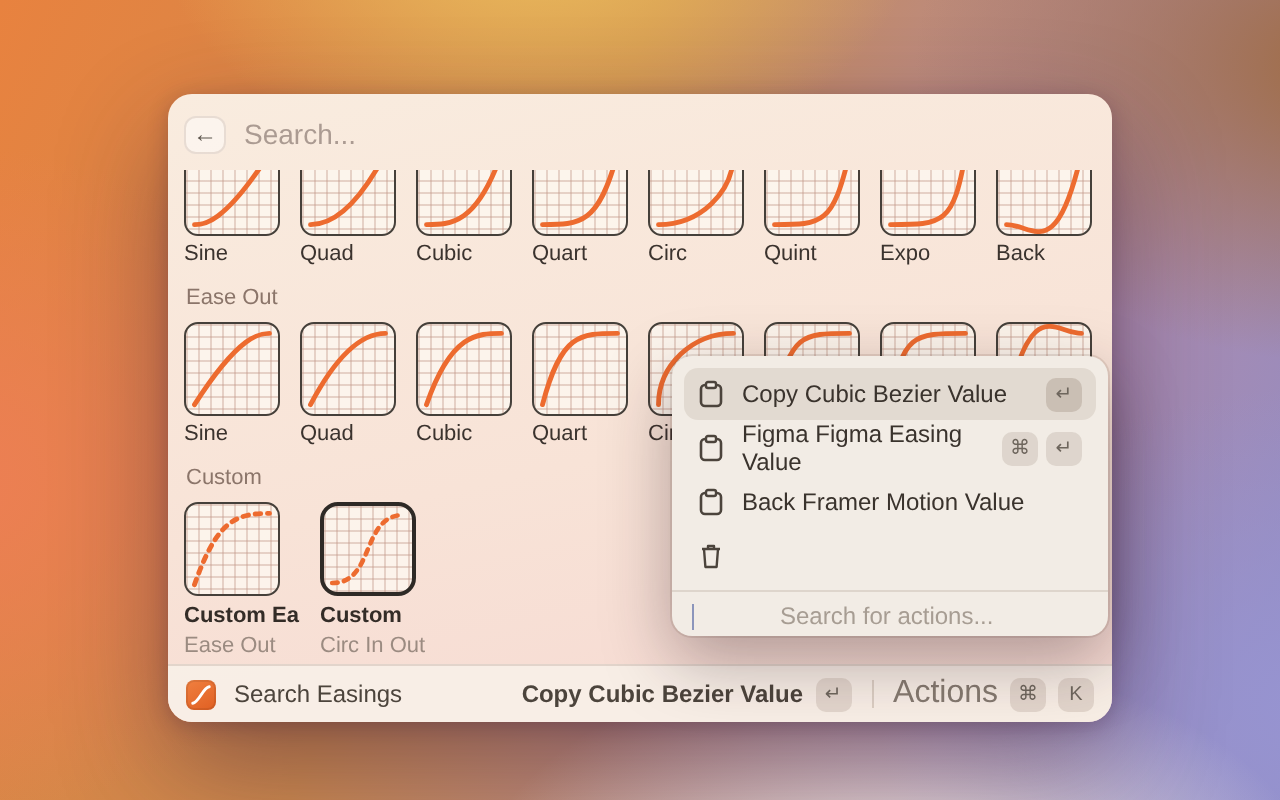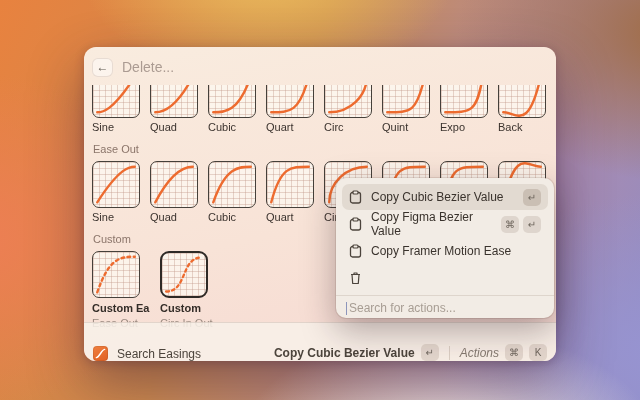--- a/index.html
+++ b/index.html
@@ -52,76 +52,76 @@
   .labels-row { display:flex; gap:10px; margin-top:3px; }
   .label-cell { width:48px; flex:0 0 auto; font-size:11px; color:#3b332e; white-space:nowrap; overflow:hidden; }
   .section-title { font-size:11px; color:#8b756a; margin:10px 0 6px 1px; }
   .custom-row { display:flex; gap:10px; }
   .custom-col { width:58px; flex:0 0 auto; }
   .custom-col .name { font-size:11px; color:#332c27; margin-top:4px; font-weight:bold; white-space:nowrap; overflow:hidden; }
   .custom-col .sub { font-size:11px; color:#9b8b81; margin-top:3px; white-space:nowrap; }
 
   
   .statusbar {
-    position:absolute; left:0; right:0; bottom:0; height:39px;
+    position:absolute; left:0; right:0; bottom:0; height:29px;
     background:rgba(248,241,233,.85);
     border-top:1px solid rgba(90,60,40,.14);
-    display:flex; align-items:flex-end; padding:0 9px;
+    display:flex; align-items:center; padding:0 9px;
   }
   .app-icon {
     width:15px; height:15px; border-radius:4px;
     background:linear-gradient(150deg,#f08040,#e05f22);
     box-shadow:inset 0 0 0 1px rgba(0,0,0,.08);
     display:flex; align-items:center; justify-content:center;
   }
   .app-icon svg { width:11px; height:11px; }
   .app-label { margin-left:9px; font-size:12px; color:#4c443c; }
   .status-right { margin-left:auto; display:flex; align-items:center; gap:6px; }
   .primary-action { font-size:12px; color:#4c443c; font-weight:bold; }
   .kbd {
     min-width:18px; height:17px; padding:0 4px; border-radius:5px;
     background:rgba(120,95,75,.16);
     display:flex; align-items:center; justify-content:center;
     font-size:10px; color:#6e665d;
   }
   .v-div { width:1px; height:14px; background:rgba(90,60,40,.18); margin:0 4px; }
-  .actions-label { font-size:12px; color:#857a70;font-style:italic; }
+  .actions-label { font-size:16px; color:#857a70; }
 
   
   .popup {
     position:absolute; left:336px; top:178px; width:218px; height:140px;
     border-radius:10px;
     background:#f2ece5;
     box-shadow:0 12px 34px rgba(40,20,30,.35), 0 0 0 1px rgba(90,60,40,.12);
     padding:6px 6px 0 6px;
   }
   .popup-item {
     display:flex; align-items:center; height:26px; border-radius:7px; padding:0 7px;
     margin-bottom:1px;
   }
   .popup-item.selected { background:#e2dad1; }
   .popup-item .item-icon { width:13px; height:14px; display:flex; align-items:center; color:#4c443c; }
   .popup-item .item-label { margin-left:9px; font-size:12px; color:#3a332d; }
   .popup-item .item-keys { margin-left:auto; display:flex; gap:4px; }
   .popup-item .kbd { background:rgba(110,85,65,.15); }
   .popup-item.selected .kbd { background:rgba(110,85,65,.20); }
   .popup-divider { height:1px; background:rgba(90,60,40,.13); margin:4px -6px 0 -6px; }
-  .popup-search { display:flex; align-items:center; height:24px; padding:0 4px; }
+  .popup-search { display:flex; align-items:center; height:24px; padding:0 4px;gap:41px; }
   .caret { width:1px; height:13px; background:#8c95bb; margin-right:2px; }
   .popup-search-placeholder { font-size:12px; color:#a79d93; }
 </style>
 </head>
 <body>
 
 <div class="window">
   <div class="searchbar">
     <div class="back-btn">
       <span>←</span>
     </div>
-    <div class="search-placeholder">Delete...</div>
+    <div class="search-placeholder">Search...</div>
   </div>
 
   <div class="content" id="sections-root">
       <div class="row-clip">
         <div class="cards-row">
           <div class="card">
             <svg viewBox="0 0 48 48">
               <path d="M 4 43 C 8.8 43, 19.6 43, 44 5" fill="none" stroke="#ED6B2F" stroke-width="2.6" stroke-linecap="round"></path>
             </svg>
           </div>
@@ -282,34 +282,34 @@
           <span class="kbd">↵</span>
         </span>
       </div>
       <div class="popup-item">
         <span class="item-icon">
           <svg viewBox="0 0 13 14" width="13" height="14">
             <rect x="1.5" y="2.5" width="10" height="10.5" rx="2" fill="none" stroke="#4c443c" stroke-width="1.3"></rect>
             <rect x="4" y="1" width="5" height="3" rx="1" fill="#f2ece5" stroke="#4c443c" stroke-width="1.2"></rect>
           </svg>
         </span>
-        <span class="item-label">Copy Figma Bezier Value</span>
+        <span class="item-label">Figma Figma Easing Value</span>
         <span class="item-keys">
           <span class="kbd">⌘</span>
           <span class="kbd">↵</span>
         </span>
       </div>
       <div class="popup-item">
         <span class="item-icon">
           <svg viewBox="0 0 13 14" width="13" height="14">
             <rect x="1.5" y="2.5" width="10" height="10.5" rx="2" fill="none" stroke="#4c443c" stroke-width="1.3"></rect>
             <rect x="4" y="1" width="5" height="3" rx="1" fill="#f2ece5" stroke="#4c443c" stroke-width="1.2"></rect>
           </svg>
         </span>
-        <span class="item-label">Copy Framer Motion Ease</span>
+        <span class="item-label">Back Framer Motion Value</span>
         <span class="item-keys"></span>
       </div>
       <div class="popup-item">
         <span class="item-icon">
           <svg viewBox="0 0 13 14" width="13" height="14">
             <path d="M2 3.5 h9 M5 3.5 V2 h3 v1.5 M3 3.5 l.7 9 h5.6 l.7 -9" fill="none" stroke="#4c443c" stroke-width="1.2" stroke-linejoin="round"></path>
           </svg>
         </span>
         <span class="item-keys"></span>
       </div>

